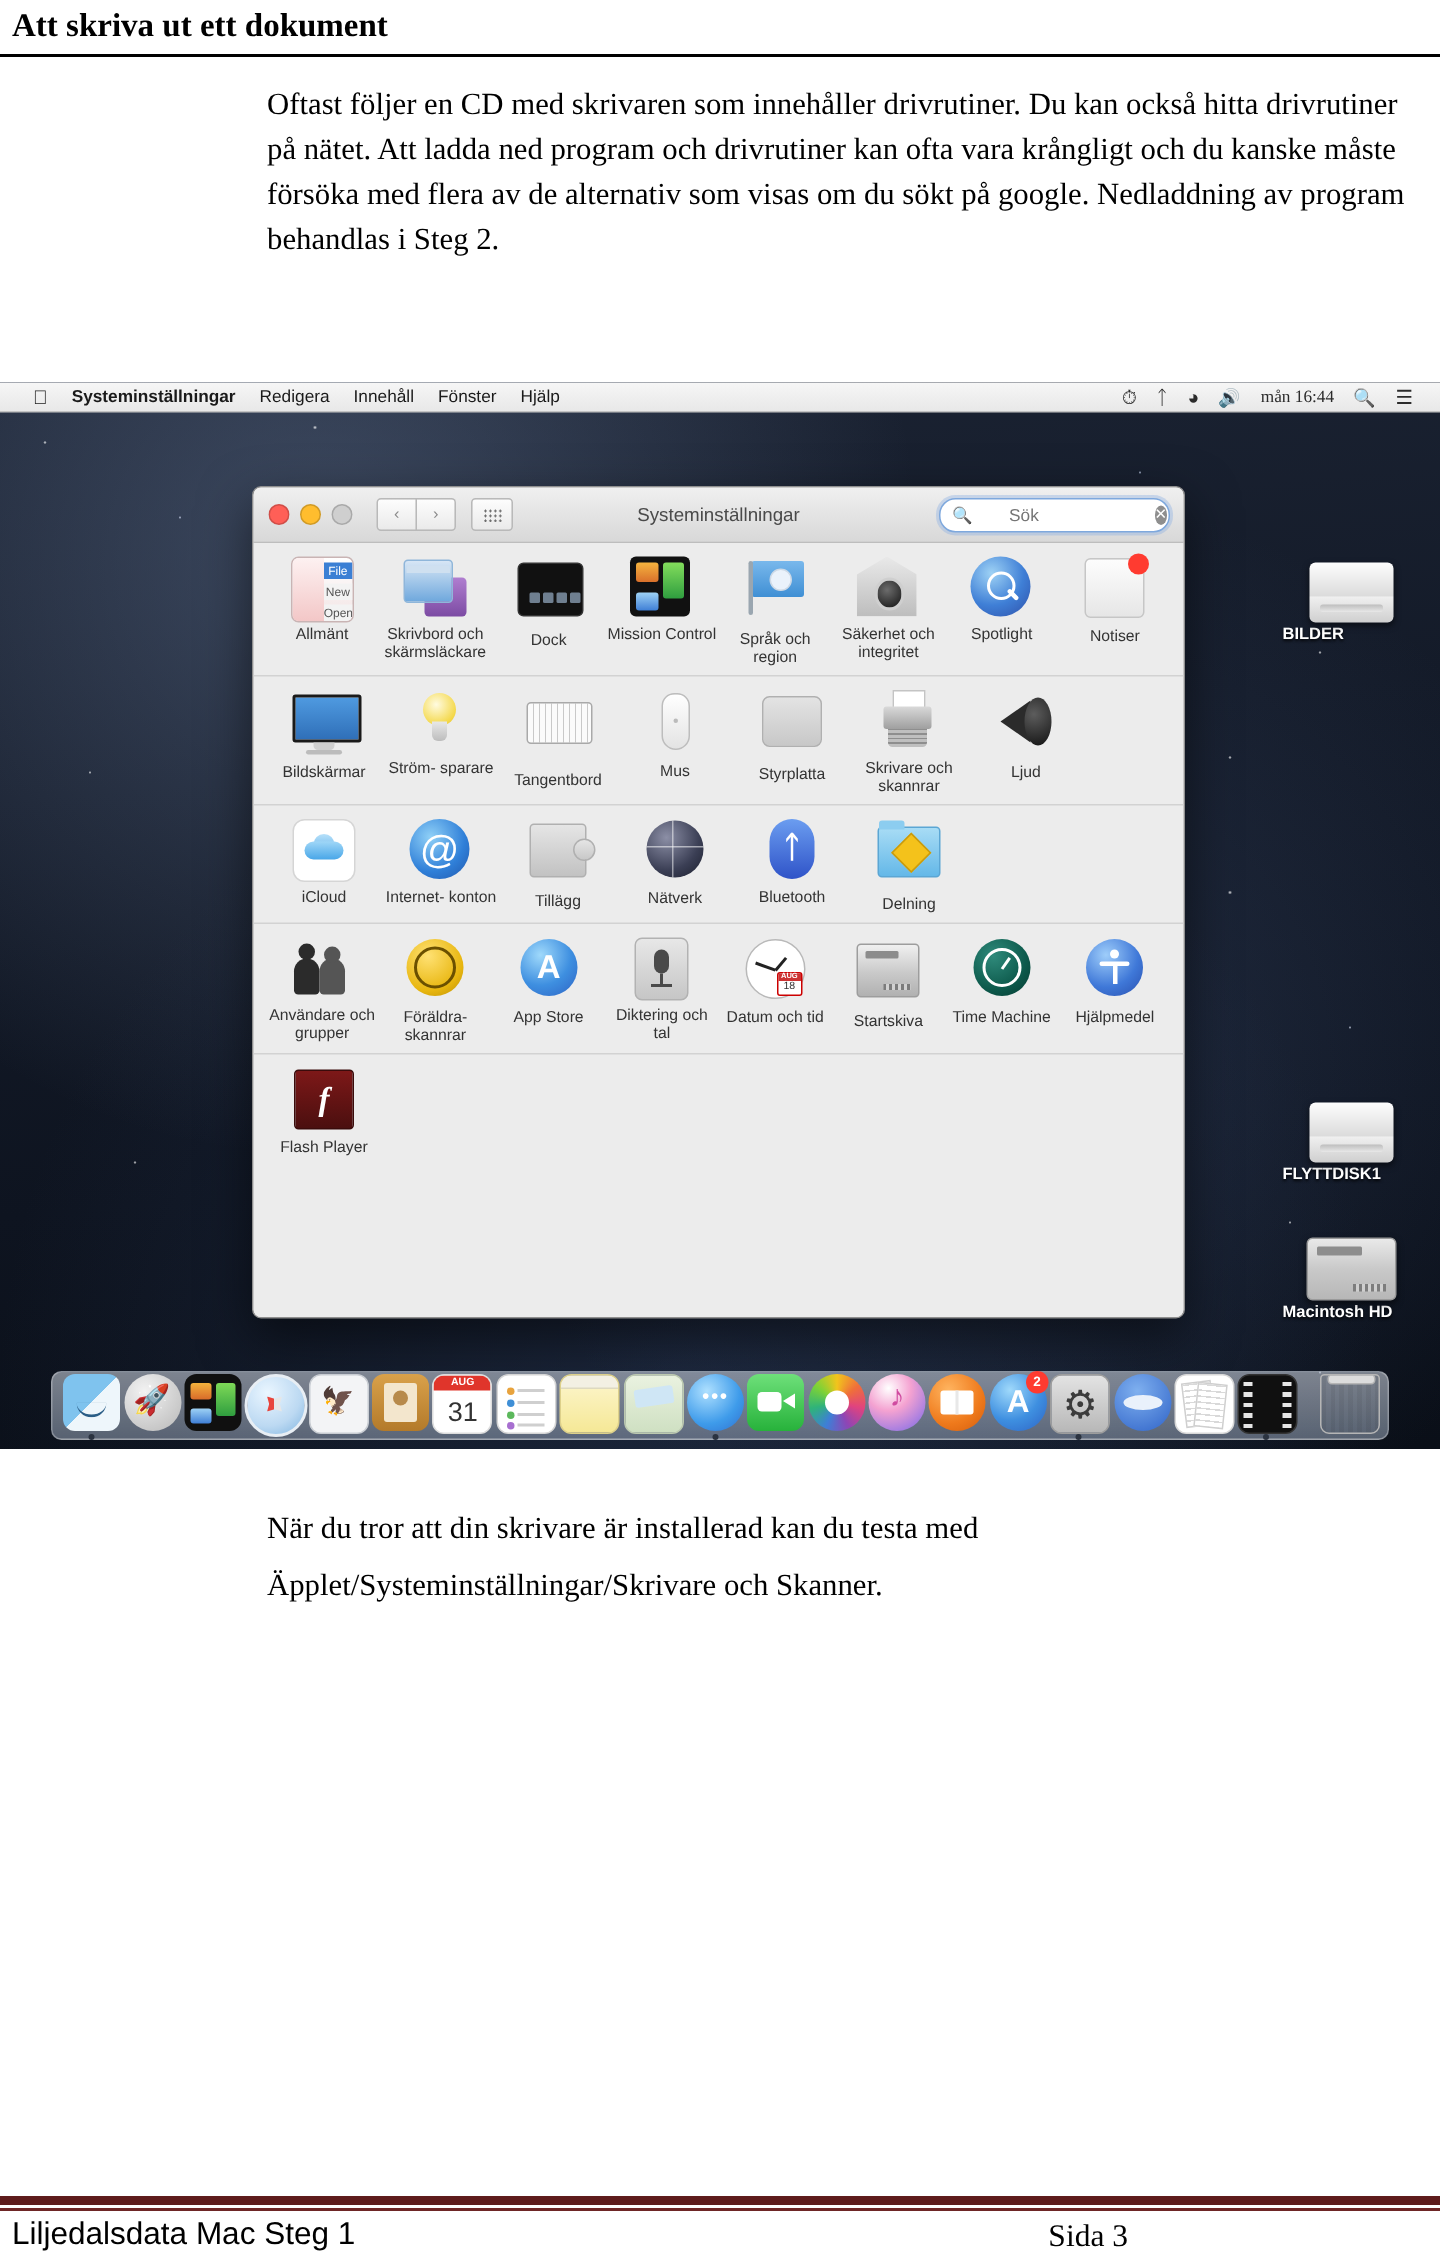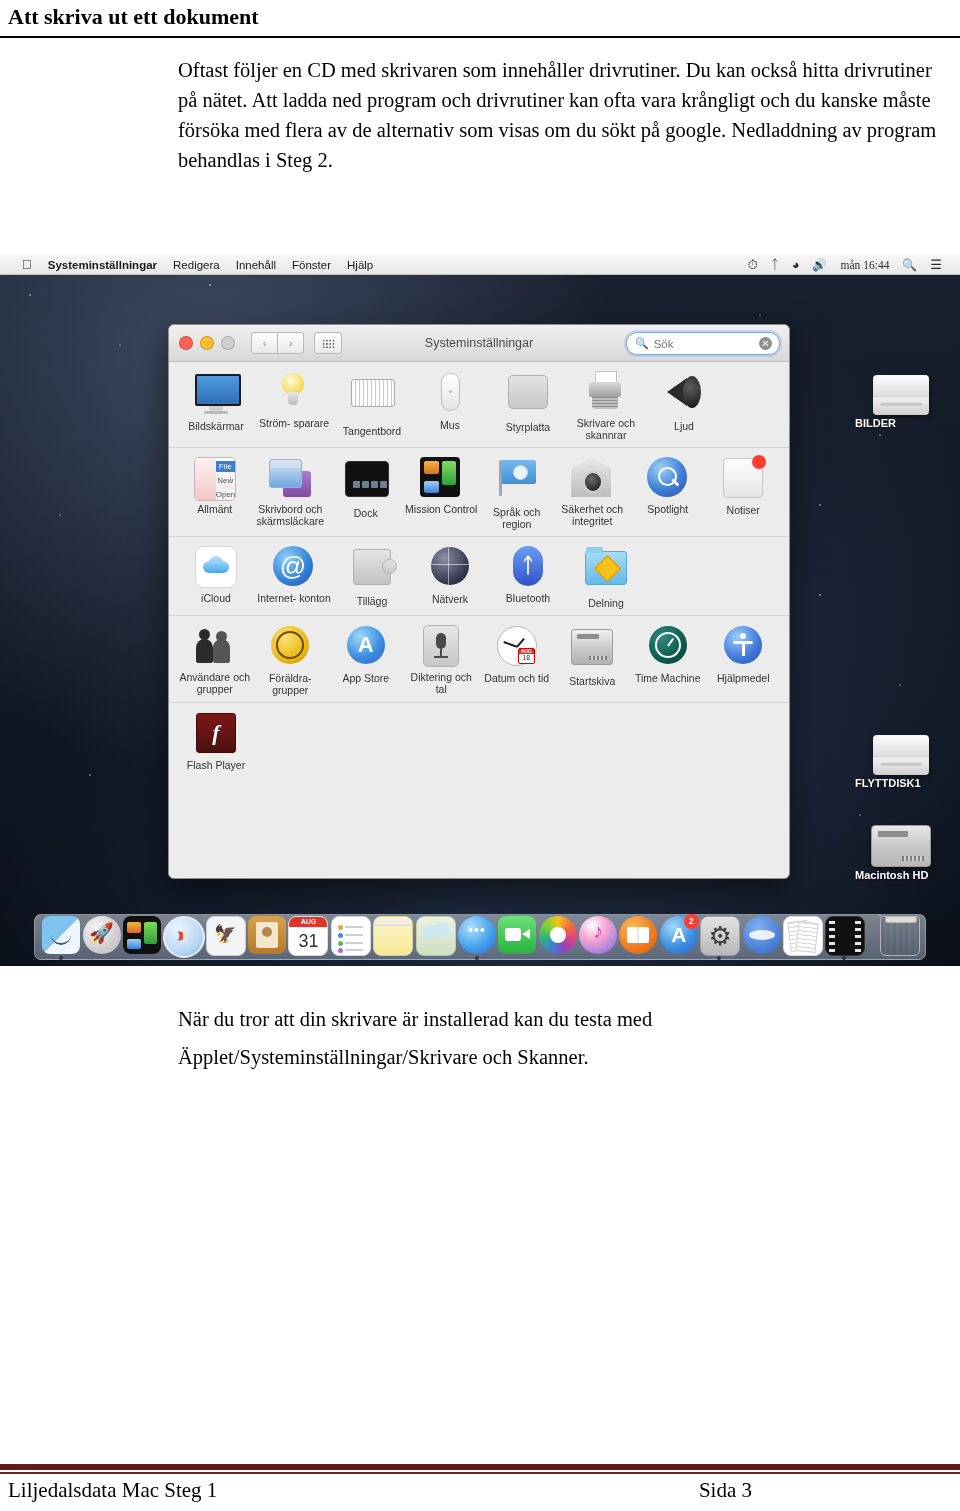--- a/index.html
+++ b/index.html
@@ -37,21 +37,21 @@
   .footer-rule{
     position:absolute;left:0;top:1464px;width:960px;height:6px;
     background:#5e1c1c;
   }
   .footer-rule2{
     position:absolute;left:0;top:1472px;width:960px;height:2px;
     background:#6e2626;
   }
   .footer-left{
     position:absolute;left:8px;top:1478px;font-size:21px;color:#000;
-    font-family:Liberation Serif, serif;
+    font-family:Liberation Sans, sans-serif;
   }
   .footer-right{
     position:absolute;right:8px;top:1478px;font-size:21px;color:#000;
     font-family:"Liberation Serif", serif;
   }
 
   
   .shot{
     position:absolute;left:0;top:255px;width:960px;height:711px;
     overflow:hidden;
@@ -174,21 +174,21 @@
     font-size:12.5px;color:#4a4a4a;pointer-events:none;
   }
   .searchbox{
     position:absolute;right:9px;top:7px;width:152px;height:21px;border-radius:11px;
     background:#fff;border:1px solid #7ea8dd;box-shadow:0 0 0 2px rgba(130,170,225,.35);
     display:flex;align-items:center;
   }
   .searchbox .mag{margin-left:8px;font-size:11px;color:#7a7a7a;}
   .searchbox input{
     border:none;outline:none;background:transparent;font-size:11.5px;color:#333;
-    margin-left:3px;width:95px;font-family:"Liberation Sans",sans-serif;
+    margin-left:22px;width:95px;font-family:"Liberation Sans",sans-serif;
   }
   .searchbox .clr{
     margin-left:auto;margin-right:7px;width:13px;height:13px;border-radius:50%;
     background:#8e8e8e;color:#fff;font-size:10px;line-height:13px;text-align:center;
   }
 
   .prefs-body{background:#ececec;height:517px;}
   .pref-row{
     display:flex;padding:9px 8px 6px 8px;border-bottom:1px solid #d2d2d2;
     align-items:flex-start;
@@ -472,79 +472,20 @@
           <input type="text" placeholder="Sök" style="">
           <span class="clr">✕</span>
         </div>
       </div>
 
       <div class="prefs-body">
 
         <div class="pref-row">
           <div class="pref-item">
             <div class="ic">
-              <div class="i-display">
-                  <div class="scr"></div>
-                  <div class="stand"></div>
-                  <div class="base"></div>
-                </div>
-            </div>
-            <div class="nm">Bildskärmar</div>
-          </div>
-          <div class="pref-item">
-            <div class="ic">
-              <div class="i-bulb">
-                  <div class="glass"></div>
-                  <div class="neck"></div>
-                </div>
-            </div>
-            <div class="nm">Ström- sparare</div>
-          </div>
-          <div class="pref-item">
-            <div class="ic">
-                <div class="i-keyboard"></div>
-              </div>
-            <div class="nm">Tangentbord</div>
-          </div>
-          <div class="pref-item">
-            <div class="ic">
-                <div class="i-mouse"></div>
-              </div>
-            <div class="nm">Mus</div>
-          </div>
-          <div class="pref-item">
-            <div class="ic">
-                <div class="i-trackpad"></div>
-              </div>
-            <div class="nm">Styrplatta</div>
-          </div>
-          <div class="pref-item">
-            <div class="ic">
-              <div class="i-printer">
-                  <div class="paper"></div>
-                  <div class="body"></div>
-                  <div class="out"></div>
-                </div>
-            </div>
-            <div class="nm">Skrivare och skannrar</div>
-          </div>
-          <div class="pref-item">
-            <div class="ic">
-              <div class="i-sound">
-                  <div class="cone"></div>
-                  <div class="disk"></div>
-                </div>
-            </div>
-            <div class="nm">Ljud</div>
-          </div>
-        </div>
-
-        <div class="pref-row">
-          <div class="pref-item">
-            <div class="ic">
               <div class="i-allmant">
                   <div class="pinkl"></div>
                   <div class="strip">File</div>
                   <div class="s2">New</div>
                   <div class="s3">Open</div>
                 </div>
             </div>
             <div class="nm">Allmänt</div>
           </div>
           <div class="pref-item">
@@ -613,20 +554,79 @@
                   <div class="badge"></div>
                 </div>
             </div>
             <div class="nm">Notiser</div>
           </div>
         </div>
 
         <div class="pref-row">
           <div class="pref-item">
             <div class="ic">
+              <div class="i-display">
+                  <div class="scr"></div>
+                  <div class="stand"></div>
+                  <div class="base"></div>
+                </div>
+            </div>
+            <div class="nm">Bildskärmar</div>
+          </div>
+          <div class="pref-item">
+            <div class="ic">
+              <div class="i-bulb">
+                  <div class="glass"></div>
+                  <div class="neck"></div>
+                </div>
+            </div>
+            <div class="nm">Ström- sparare</div>
+          </div>
+          <div class="pref-item">
+            <div class="ic">
+                <div class="i-keyboard"></div>
+              </div>
+            <div class="nm">Tangentbord</div>
+          </div>
+          <div class="pref-item">
+            <div class="ic">
+                <div class="i-mouse"></div>
+              </div>
+            <div class="nm">Mus</div>
+          </div>
+          <div class="pref-item">
+            <div class="ic">
+                <div class="i-trackpad"></div>
+              </div>
+            <div class="nm">Styrplatta</div>
+          </div>
+          <div class="pref-item">
+            <div class="ic">
+              <div class="i-printer">
+                  <div class="paper"></div>
+                  <div class="body"></div>
+                  <div class="out"></div>
+                </div>
+            </div>
+            <div class="nm">Skrivare och skannrar</div>
+          </div>
+          <div class="pref-item">
+            <div class="ic">
+              <div class="i-sound">
+                  <div class="cone"></div>
+                  <div class="disk"></div>
+                </div>
+            </div>
+            <div class="nm">Ljud</div>
+          </div>
+        </div>
+
+        <div class="pref-row">
+          <div class="pref-item">
+            <div class="ic">
               <div class="i-icloud">
                   <div class="cl2"></div>
                   <div class="cl"></div>
                 </div>
             </div>
             <div class="nm">iCloud</div>
           </div>
           <div class="pref-item">
             <div class="ic">
                 <div class="i-at">@</div>
@@ -675,21 +675,21 @@
               </div>
             </div>
             <div class="nm">Användare och grupper</div>
           </div>
           <div class="pref-item">
             <div class="ic">
               <div class="i-parental">
                   <div class="inner"></div>
                 </div>
             </div>
-            <div class="nm">Föräldra- grupper</div>
+            <div class="nm">Föräldra- skannrar</div>
           </div>
           <div class="pref-item">
             <div class="ic">
                 <div class="i-appstore">A</div>
               </div>
             <div class="nm">App Store</div>
           </div>
           <div class="pref-item">
             <div class="ic">
               <div class="i-mic">

